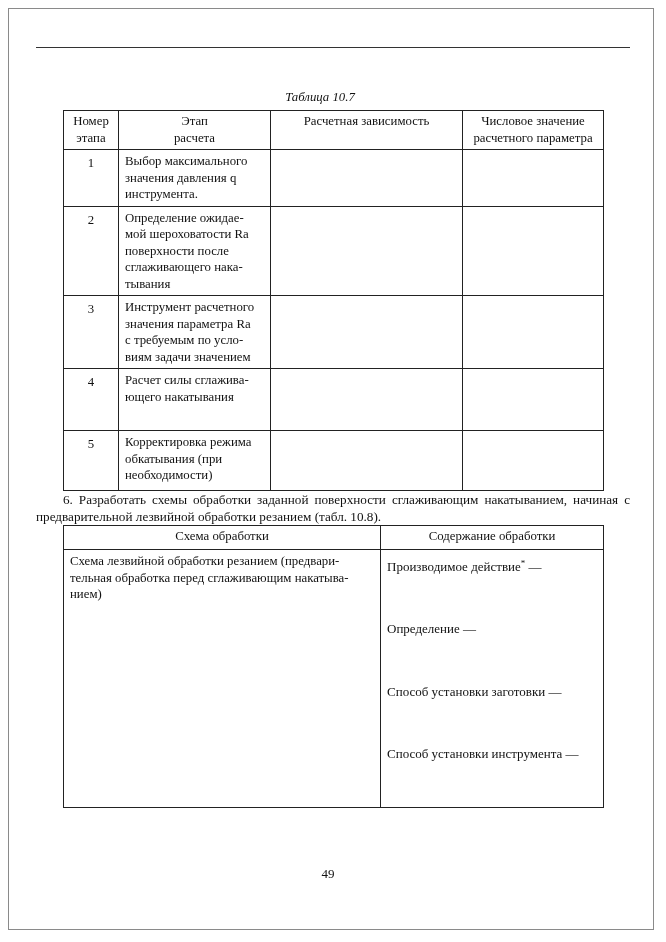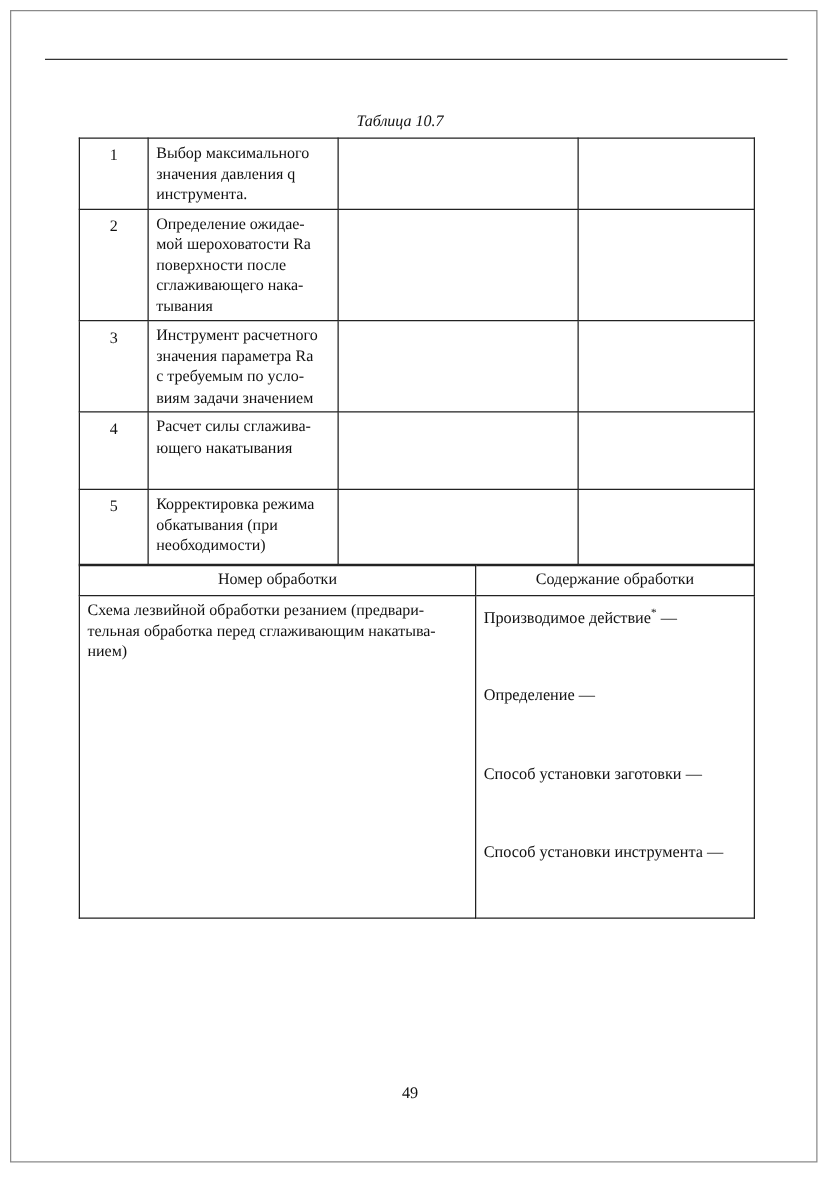--- a/index.html
+++ b/index.html
@@ -96,20 +96,29 @@
   <div class="caption">Таблица 10.7</div>
 
   <table>
     <colgroup>
       <col style="width:55px">
       <col style="width:152px">
       <col style="width:192px">
       <col style="width:141px">
     </colgroup>
     <tbody>
+        <tr class="t7-head">
+      <th>Номер
+этапа</th>
+      <th>Этап
+расчета</th>
+      <th>Расчетная зависимость</th>
+      <th>Числовое значение
+расчетного параметра</th>
+    </tr>
     <tr class="t7-r1">
       <td class="num-cell">1</td>
       <td class="multiline">Выбор максимального
 значения давления q
 инструмента.</td>
       <td></td>
       <td></td>
     </tr>
     <tr class="t7-r2">
       <td class="num-cell">2</td>
@@ -141,30 +150,31 @@
       <td class="num-cell">5</td>
       <td class="multiline">Корректировка режима
 обкатывания (при
 необходимости)</td>
       <td></td>
       <td></td>
     </tr>
   </tbody>
     </table>
 
+  <p class="body-par par6">6. Разработать схемы обработки заданной поверхности сглаживающим накатыванием, начиная с предварительной лезвийной обработки резанием (табл. 10.8).</p>
 
 
   <table>
     <colgroup>
       <col style="width:317px">
       <col style="width:223px">
     </colgroup>
     <tbody>
         <tr class="t8-head">
-      <th>Номер обработки</th>
+      <th>Схема обработки</th>
       <th>Содержание обработки</th>
     </tr>
     <tr class="t8-body">
       <td class="multiline">Схема лезвийной обработки резанием (предвари-
 тельная обработка перед сглаживающим накатыва-
 нием)</td>
       <td>
         <div class="t8-item"><span>Производимое действие</span><sup>*</sup><span> —</span></div>
         <div class="t8-item"><span>Определение</span><sup></sup><span> —</span></div>
         <div class="t8-item"><span>Способ установки заготовки</span><sup></sup><span> —</span></div>

